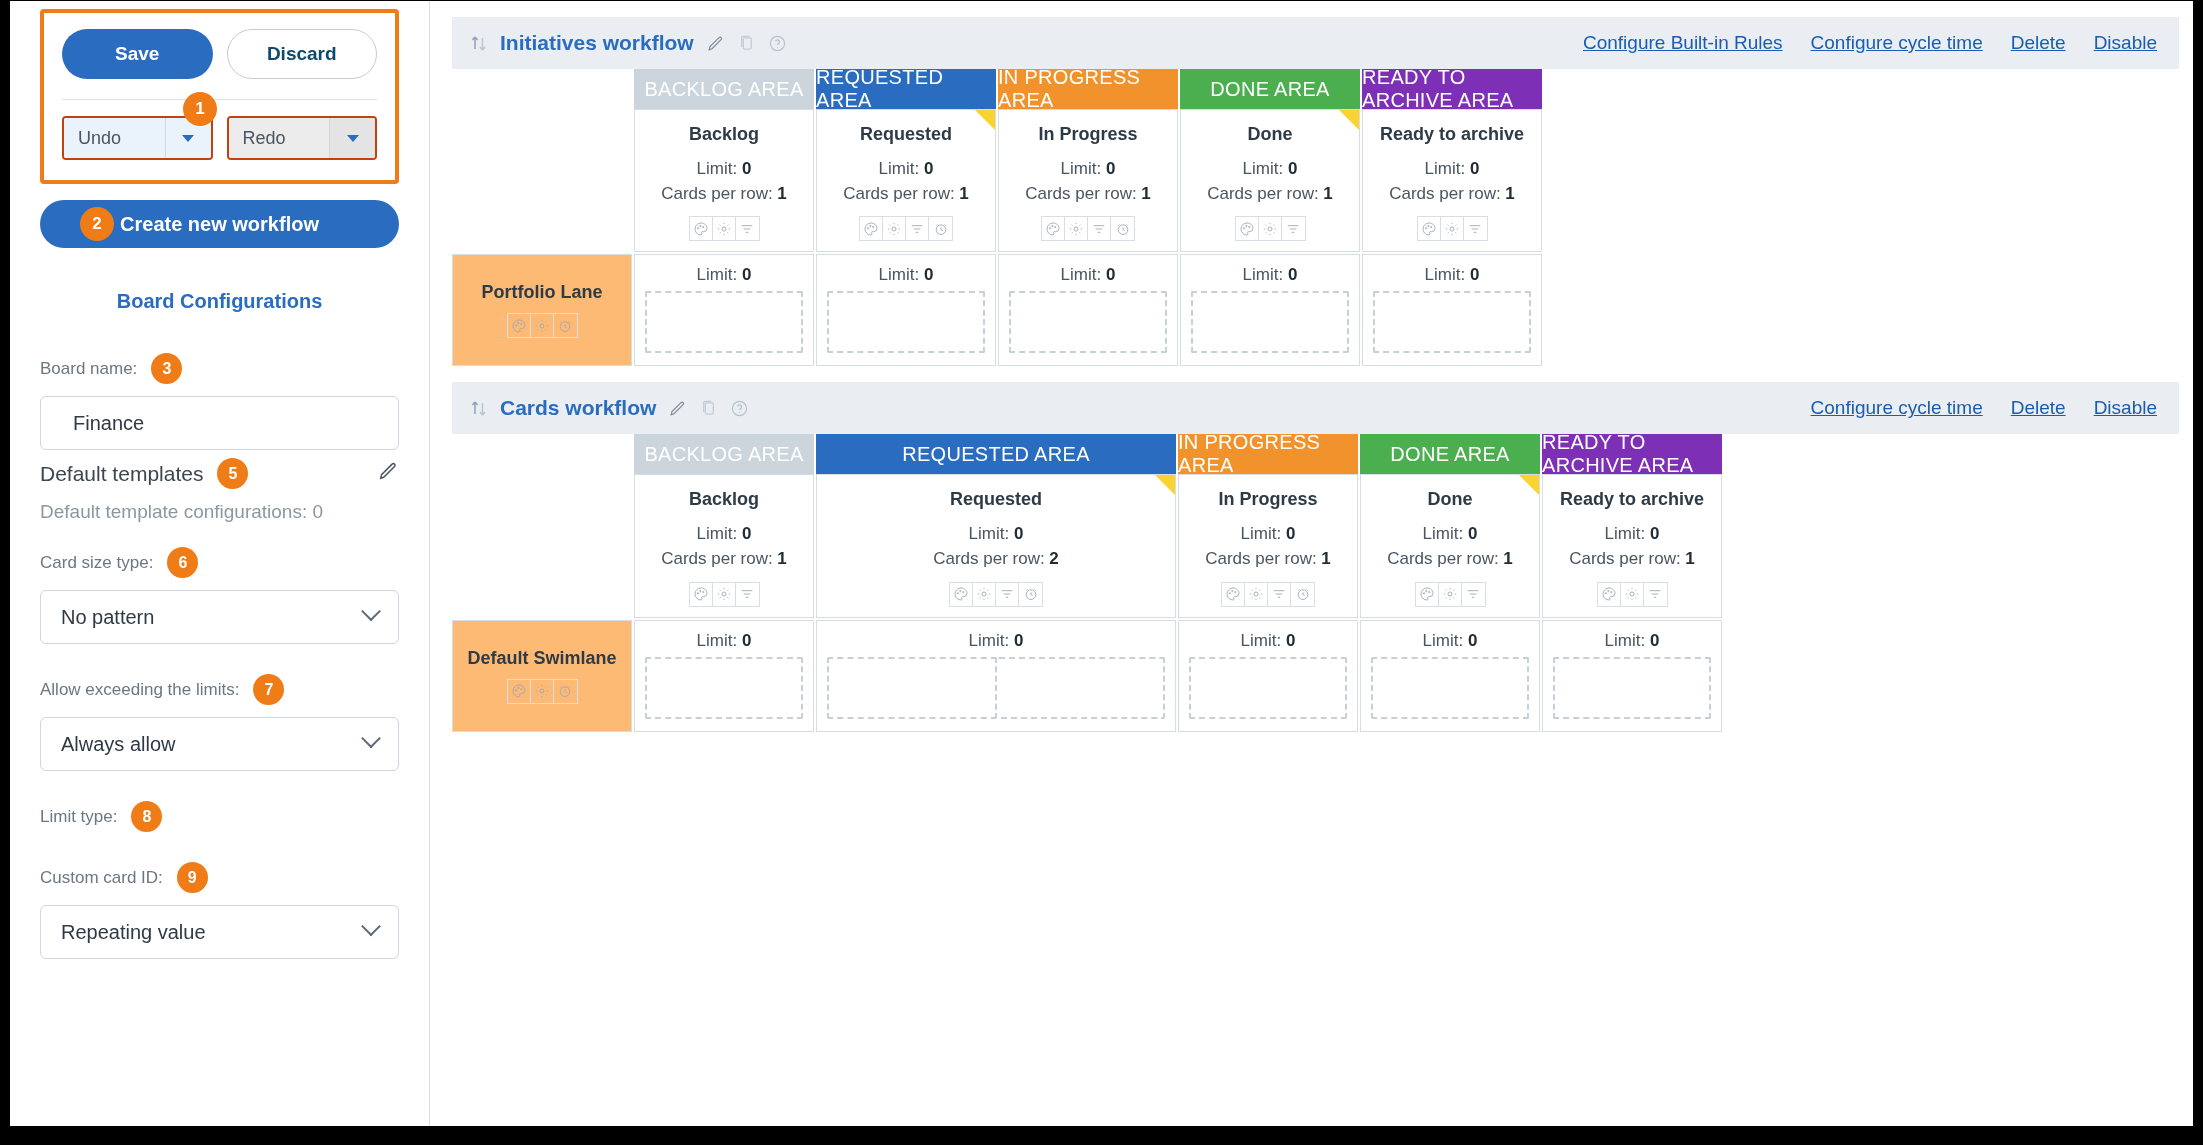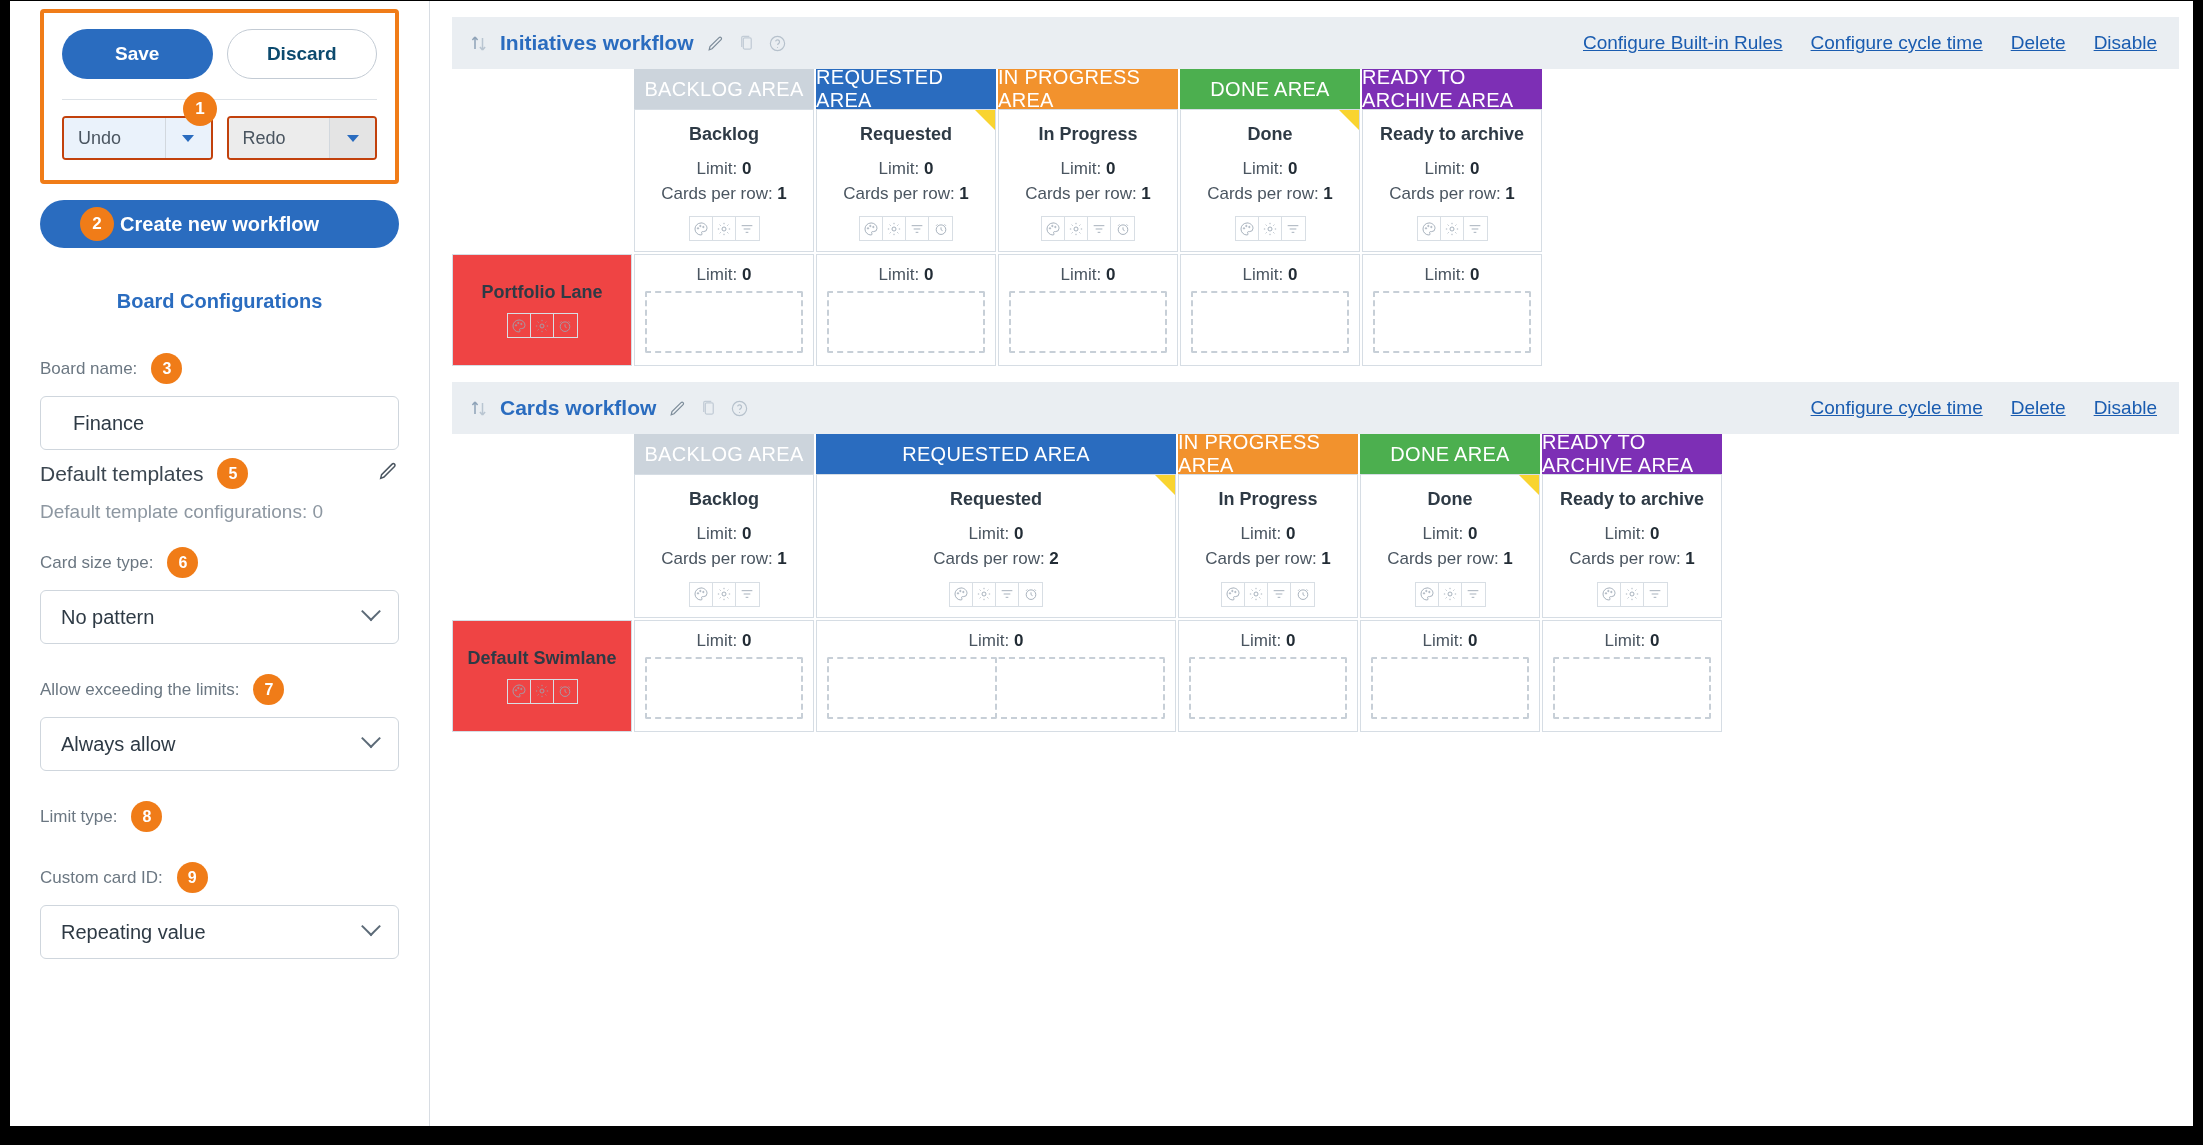--- a/index.html
+++ b/index.html
@@ -178,21 +178,21 @@
   }
   .icon-strip .ibx {
     width: 23px; height: 23px;
     display: flex; align-items: center; justify-content: center;
     border-right: 1px solid #d8dee4; cursor: pointer;
   }
   .icon-strip .ibx:last-child { border-right: none; }
 
   .lane-row { display: flex; margin-top: 2px; }
   .lane-head {
-    background: #ef4444; border: 1px solid #d6dde4;
+    background: #fdba74; border: 1px solid #d6dde4;
     margin-right: 2px;
     display: flex; flex-direction: column;
     align-items: center; justify-content: center;
     font-size: 18px; font-weight: bold; color: #2e3a45;
   }
   .lane-cell {
     background: #fff; border: 1px solid #d6dde4;
     margin-right: 2px; padding: 10px 10px 12px 10px;
     display: flex; flex-direction: column;
   }

